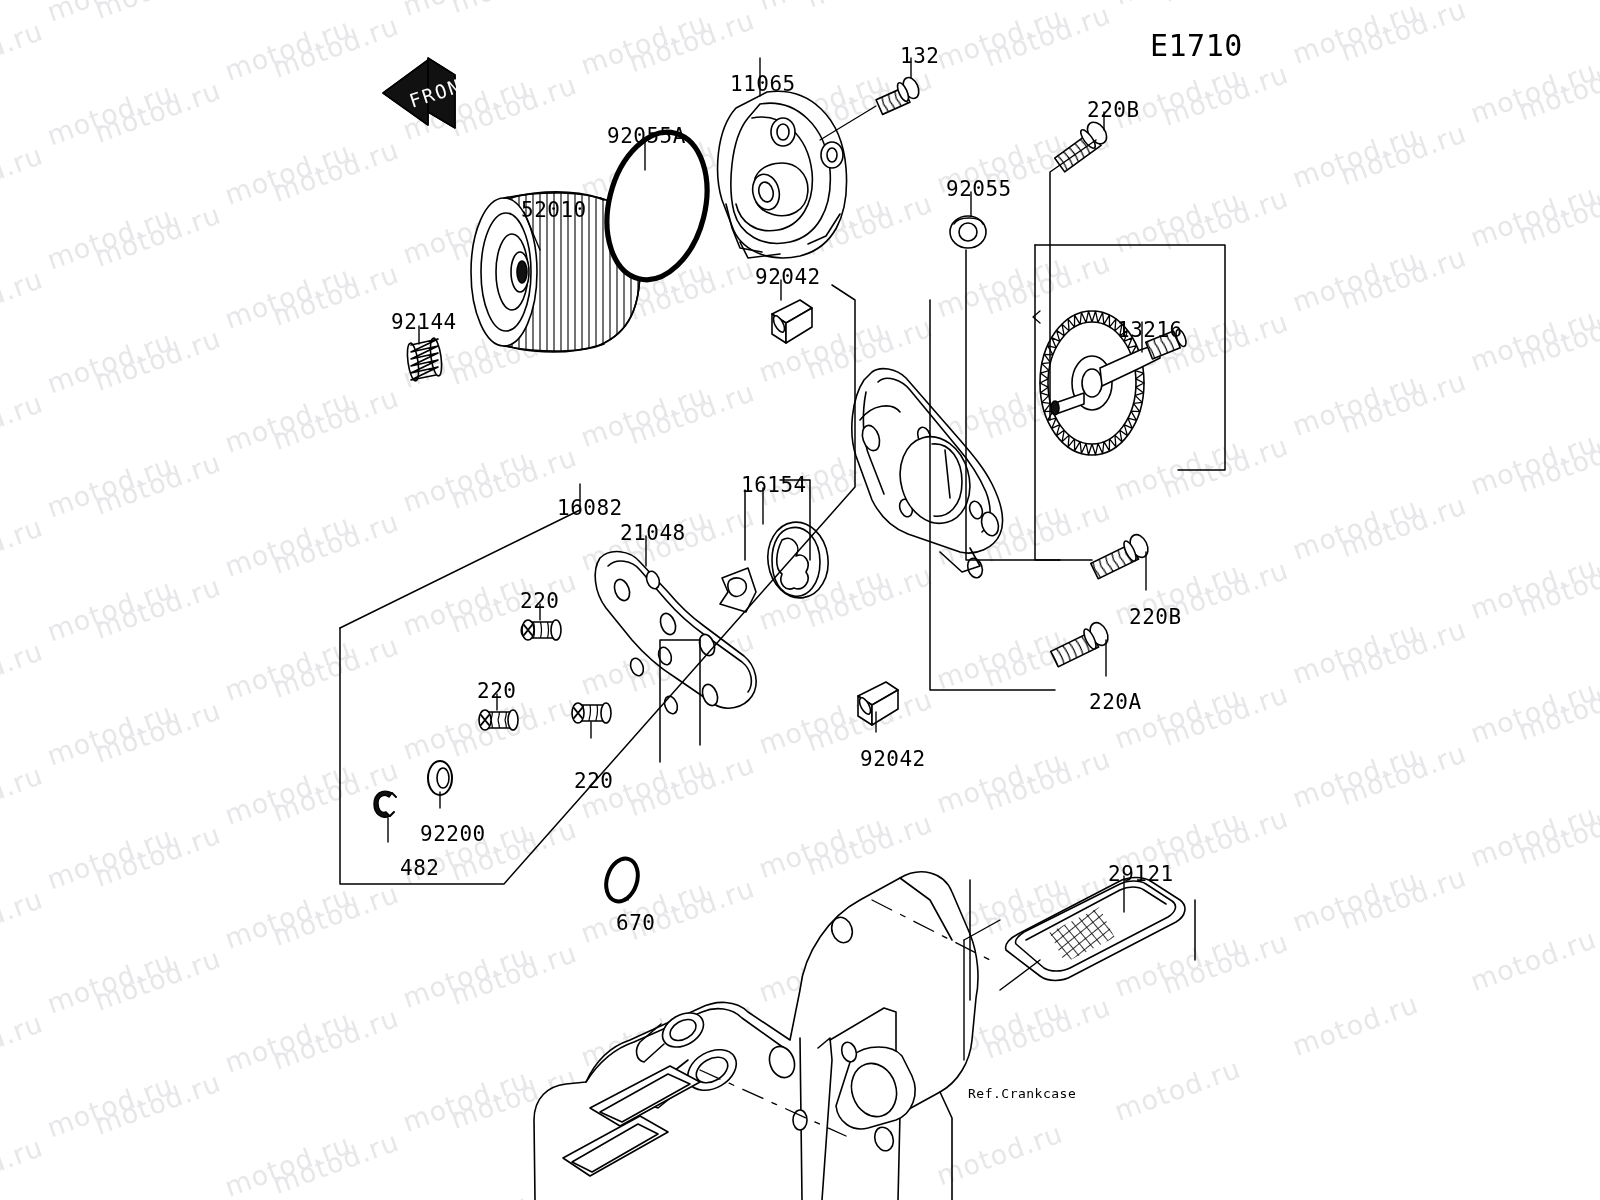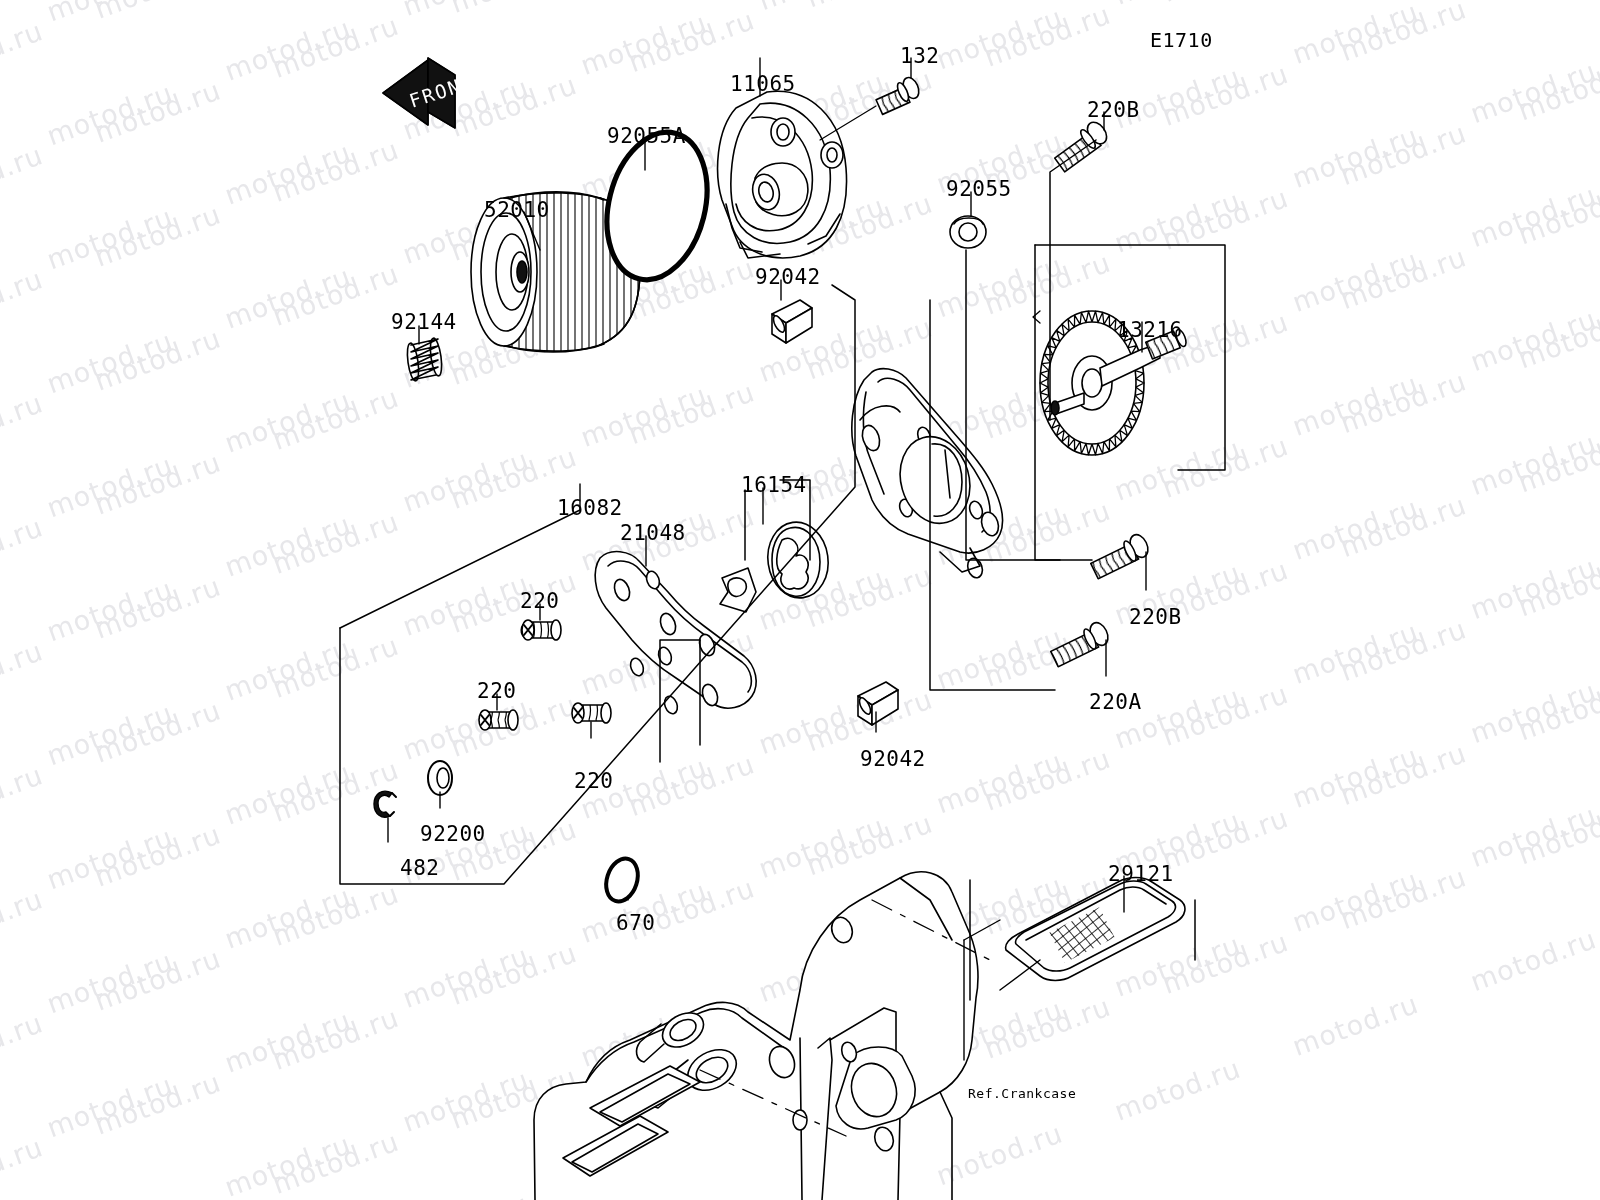--- a/index.html
+++ b/index.html
@@ -12,21 +12,21 @@
             font-family:"DejaVu Sans",sans-serif;letter-spacing:1px;
             transform:rotate(-20deg);transform-origin:left center;}
 
   
   svg#art{position:absolute;left:0;top:0;width:1600px;height:1200px;z-index:10;}
 
   
   #labels{position:absolute;inset:0;z-index:20;}
   .lbl{position:absolute;font-family:"DejaVu Sans Mono","Liberation Mono",monospace;
        font-size:21px;color:#000;white-space:nowrap;letter-spacing:0.5px;}
-  .lbl.code{font-size:20px;}
+  .lbl.code{font-size:30px;}
   .lbl.ref{font-size:13px;}
 </style>
 </head>
 <body>
 
 <div id="stage">
 
   <div id="wm">
       <div class="wrow" style="left: -260px; top: 0px; color: rgb(231, 231, 234);">motod.ru&nbsp;&nbsp;&nbsp;&nbsp;&nbsp;&nbsp;motod.ru&nbsp;&nbsp;&nbsp;&nbsp;&nbsp;&nbsp;motod.ru&nbsp;&nbsp;&nbsp;&nbsp;&nbsp;&nbsp;motod.ru&nbsp;&nbsp;&nbsp;&nbsp;&nbsp;&nbsp;motod.ru&nbsp;&nbsp;&nbsp;&nbsp;&nbsp;&nbsp;motod.ru&nbsp;&nbsp;&nbsp;&nbsp;&nbsp;&nbsp;motod.ru&nbsp;&nbsp;&nbsp;&nbsp;&nbsp;&nbsp;motod.ru&nbsp;&nbsp;&nbsp;&nbsp;&nbsp;&nbsp;motod.ru&nbsp;&nbsp;&nbsp;&nbsp;&nbsp;&nbsp;motod.ru&nbsp;&nbsp;&nbsp;&nbsp;&nbsp;&nbsp;motod.ru&nbsp;&nbsp;&nbsp;&nbsp;&nbsp;&nbsp;motod.ru&nbsp;&nbsp;&nbsp;&nbsp;&nbsp;&nbsp;motod.ru&nbsp;&nbsp;&nbsp;&nbsp;&nbsp;&nbsp;motod.ru&nbsp;&nbsp;&nbsp;&nbsp;&nbsp;&nbsp;motod.ru&nbsp;&nbsp;&nbsp;&nbsp;&nbsp;&nbsp;motod.ru&nbsp;&nbsp;&nbsp;&nbsp;&nbsp;&nbsp;motod.ru&nbsp;&nbsp;&nbsp;&nbsp;&nbsp;&nbsp;motod.ru&nbsp;&nbsp;&nbsp;&nbsp;&nbsp;&nbsp;</div>
       <div class="wrow" style="left: -130px; top: 62px; color: rgb(231, 231, 234);">motod.ru&nbsp;&nbsp;&nbsp;&nbsp;&nbsp;&nbsp;motod.ru&nbsp;&nbsp;&nbsp;&nbsp;&nbsp;&nbsp;motod.ru&nbsp;&nbsp;&nbsp;&nbsp;&nbsp;&nbsp;motod.ru&nbsp;&nbsp;&nbsp;&nbsp;&nbsp;&nbsp;motod.ru&nbsp;&nbsp;&nbsp;&nbsp;&nbsp;&nbsp;motod.ru&nbsp;&nbsp;&nbsp;&nbsp;&nbsp;&nbsp;motod.ru&nbsp;&nbsp;&nbsp;&nbsp;&nbsp;&nbsp;motod.ru&nbsp;&nbsp;&nbsp;&nbsp;&nbsp;&nbsp;motod.ru&nbsp;&nbsp;&nbsp;&nbsp;&nbsp;&nbsp;motod.ru&nbsp;&nbsp;&nbsp;&nbsp;&nbsp;&nbsp;motod.ru&nbsp;&nbsp;&nbsp;&nbsp;&nbsp;&nbsp;motod.ru&nbsp;&nbsp;&nbsp;&nbsp;&nbsp;&nbsp;motod.ru&nbsp;&nbsp;&nbsp;&nbsp;&nbsp;&nbsp;motod.ru&nbsp;&nbsp;&nbsp;&nbsp;&nbsp;&nbsp;motod.ru&nbsp;&nbsp;&nbsp;&nbsp;&nbsp;&nbsp;motod.ru&nbsp;&nbsp;&nbsp;&nbsp;&nbsp;&nbsp;motod.ru&nbsp;&nbsp;&nbsp;&nbsp;&nbsp;&nbsp;motod.ru&nbsp;&nbsp;&nbsp;&nbsp;&nbsp;&nbsp;</div>
@@ -399,21 +399,21 @@
         <path d="M745 490 L745 560"></path>
 
         <path d="M970 880 L970 1000"></path>
         <path d="M1195 900 L1195 960"></path>
       </g>
 
     </g>
   </svg>
 
   <div id="labels">
-      <div class="lbl" style="left: 484px; top: 198px;">52010</div>
+      <div class="lbl" style="left: 521px; top: 198px;">52010</div>
       <div class="lbl" style="left: 391px; top: 310px; text-align: center;">92144</div>
       <div class="lbl" style="left: 607px; top: 124px;">92055A</div>
       <div class="lbl" style="left: 730px; top: 56px; margin-top: 16px;">11065</div>
       <div class="lbl" style="left: 900px; top: 44px;">132</div>
       <div class="lbl" style="left: 946px; top: 177px;">92055</div>
       <div class="lbl" style="left: 1087px; top: 98px;">220B</div>
       <div class="lbl" style="left: 1117px; top: 318px;">13216</div>
       <div class="lbl" style="left: 755px; top: 265px;">92042</div>
       <div class="lbl" style="left: 557px; top: 496px;">16082</div>
       <div class="lbl" style="left: 620px; top: 521px;">21048</div>

